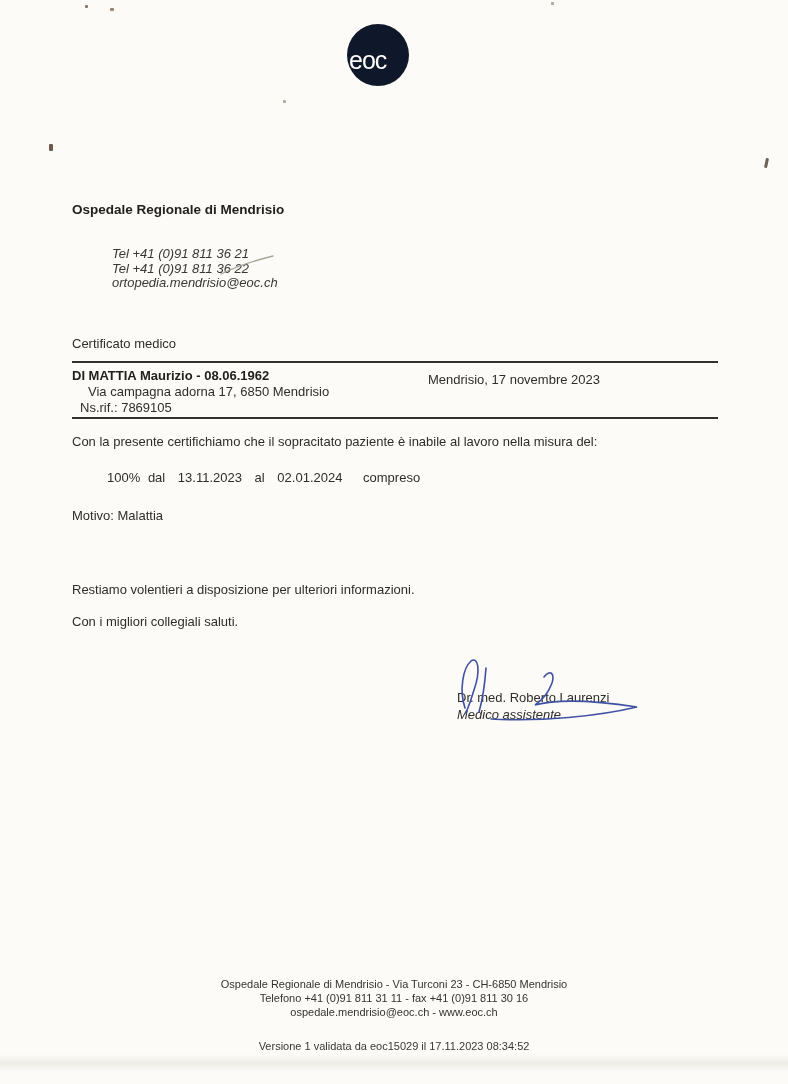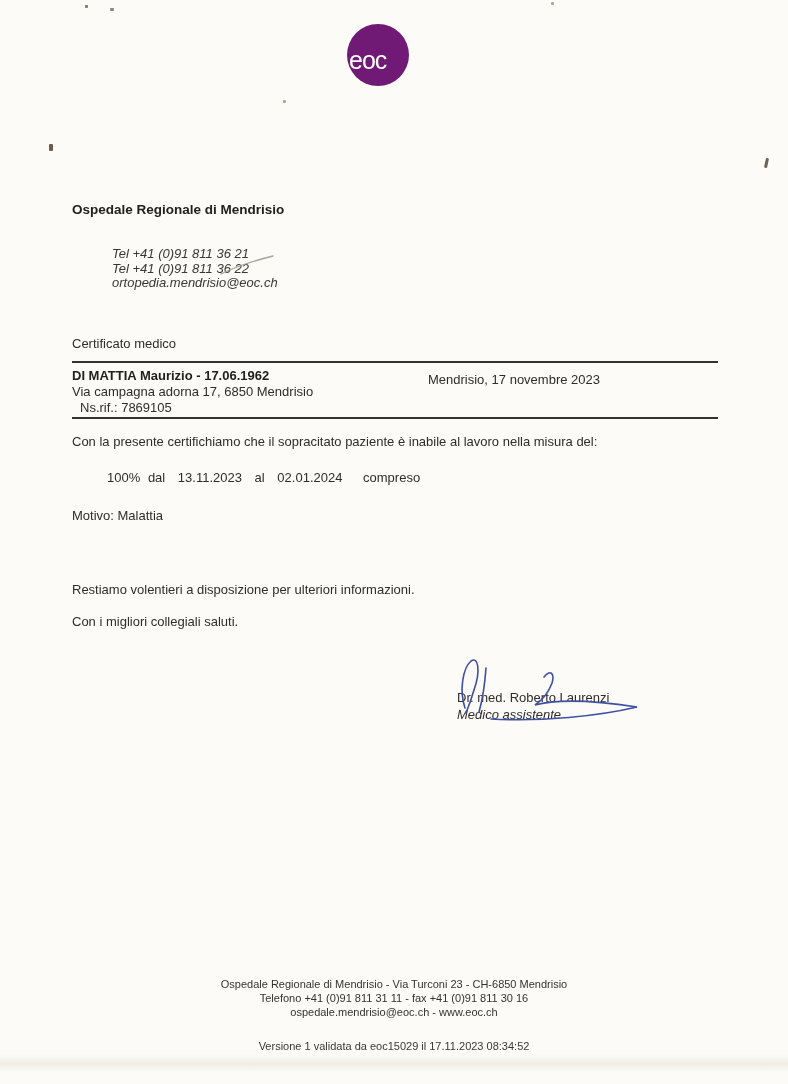--- a/index.html
+++ b/index.html
@@ -16,21 +16,21 @@
     overflow: hidden;
     color: #2f2d2a;
   }
   .abs { position: absolute; }
 
   
   .logo {
     left: 347px; top: 24px;
     width: 62px; height: 62px;
     border-radius: 50%;
-    background: #701a75;
+    background: #0f172a;
     display: flex;
     align-items: center;
   }
   .logo span {
     color: #fdfdfb;
     font-size: 25px;
     letter-spacing: -1px;
     padding-left: 2px;
     margin-top: 10px;
     font-weight: 400;
@@ -43,21 +43,21 @@
   
   .subject-title { left: 72px; top: 336px; font-size: 13px; }
   .place-date { left: 428px; top: 336px; font-size: 13px; margin-top: 36px; }
 
   .rule { left: 72px; width: 646px; height: 2px; background: #35322e; }
   .rule-1 { top: 361px; }
   .rule-2 { top: 417px; }
 
   
   .patient-name { left: 72px; top: 368px; font-size: 13px; font-weight: bold; color: #23211e; }
-  .patient-address { left: 72px; top: 384px; font-size: 13px; }
+  .patient-address { left: 88px; top: 384px; font-size: 13px; }
   .patient-ref { left: 80px; top: 400px; font-size: 13px; }
 
   
   .certification { left: 72px; top: 434px; font-size: 13px; width: 660px; }
   .period { left: 107px; top: 470px; font-size: 13px; }
   .period span { margin-right: 9px; }
   .period .pct { margin-right: 4px; }
   .period .incl { margin-left: 8px; }
   .reason { left: 72px; top: 508px; font-size: 13px; }
   .closing1 { left: 72px; top: 582px; font-size: 13px; }
@@ -116,21 +116,21 @@
   </div>
 
   <svg class="abs pencil-stroke" viewBox="0 0 62 26">
     <path d="M 6 22 C 20 15, 42 8, 58 4" fill="none" stroke="#a9a49a" stroke-width="1.3" stroke-linecap="round"></path>
   </svg>
 
   <div class="abs subject-title">Certificato medico</div>
   <div class="abs place-date">Mendrisio, 17 novembre 2023</div>
 
   <div class="abs rule rule-1"></div>
-  <div class="abs patient-name">DI MATTIA Maurizio - 17.06.1962</div>
+  <div class="abs patient-name">DI MATTIA Maurizio - 08.06.1962</div>
   <div class="abs patient-address">Via campagna adorna 17, 6850 Mendrisio</div>
   <div class="abs patient-ref">Ns.rif.: 7869105</div>
   <div class="abs rule rule-2"></div>
 
   <div class="abs certification">Con la presente certifichiamo che il sopracitato paziente è inabile al lavoro nella misura del:</div>
 
   <div class="abs period">
     <span class="pct">100%</span>
     <span>dal</span>
     <span>13.11.2023</span>

